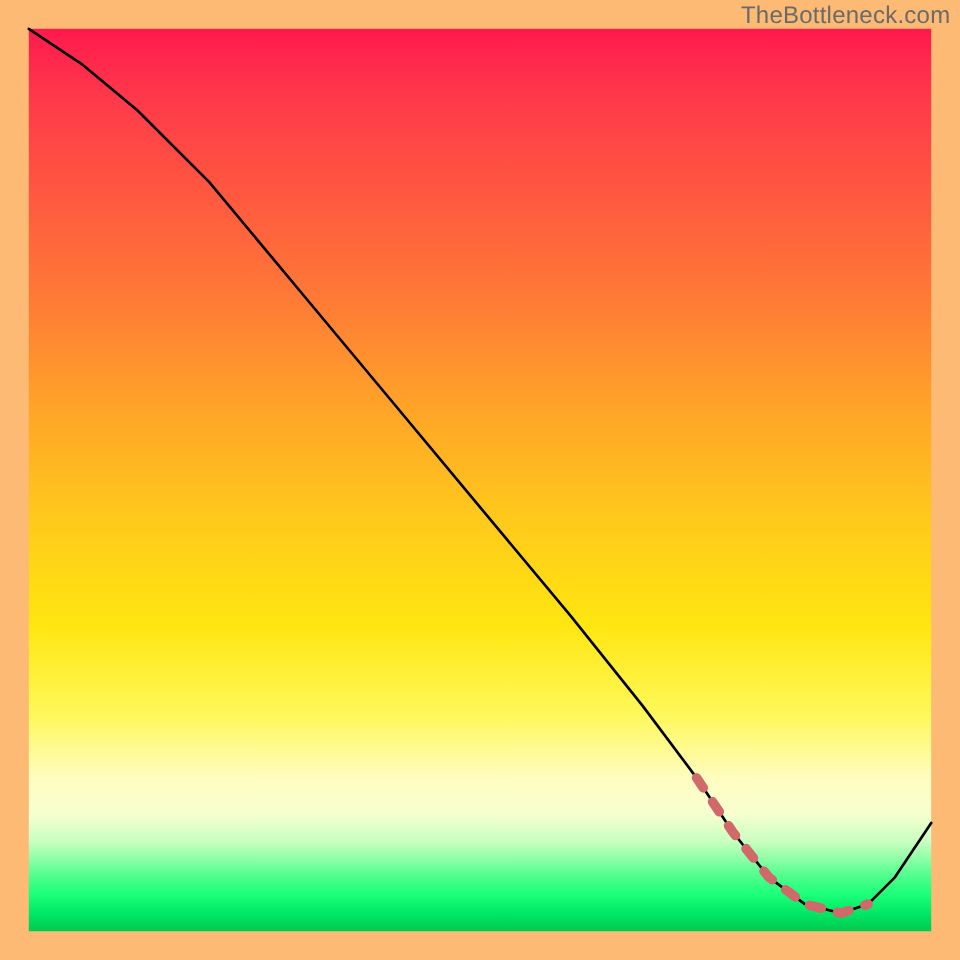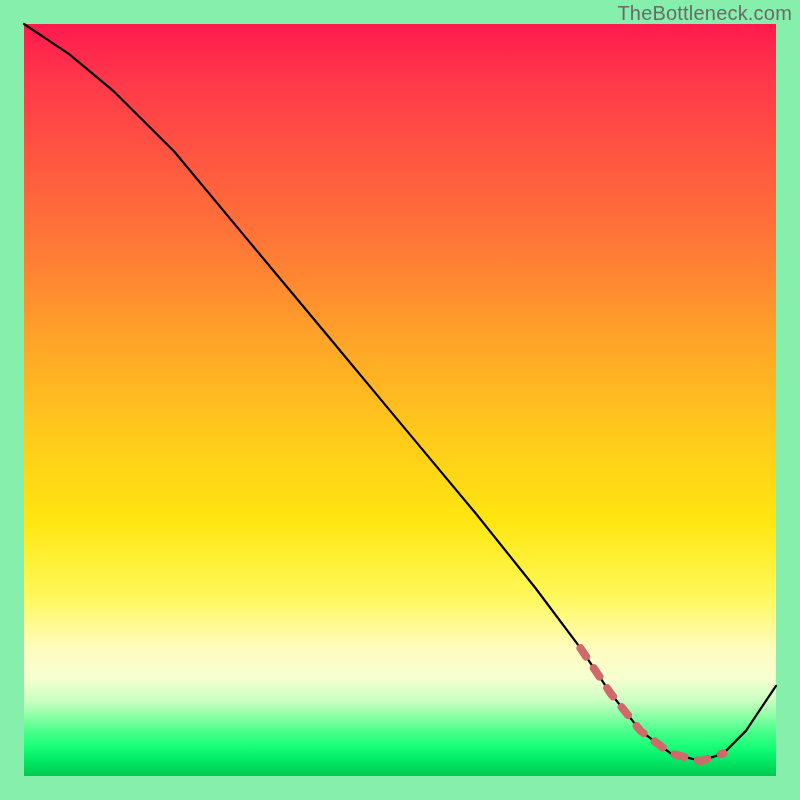--- a/index.html
+++ b/index.html
@@ -8,21 +8,21 @@
     width: 800px;
     height: 800px;
     background: #000;
     font-family: Arial, Helvetica, sans-serif;
     overflow: hidden;
   }
   .frame {
     position: relative;
     width: 800px;
     height: 800px;
-    background: #86efac;
+    background: #fdba74;
   }
   .watermark {
     position: absolute;
     top: 2px;
     right: 8px;
     color: #6a6a6a;
     font-size: 20px;
     letter-spacing: 0.2px;
     z-index: 5;
   }

